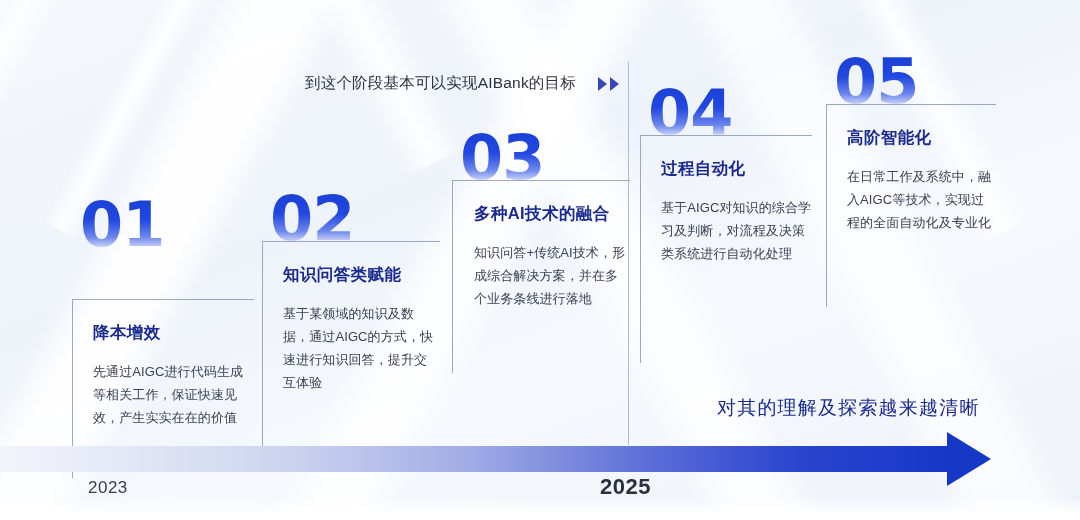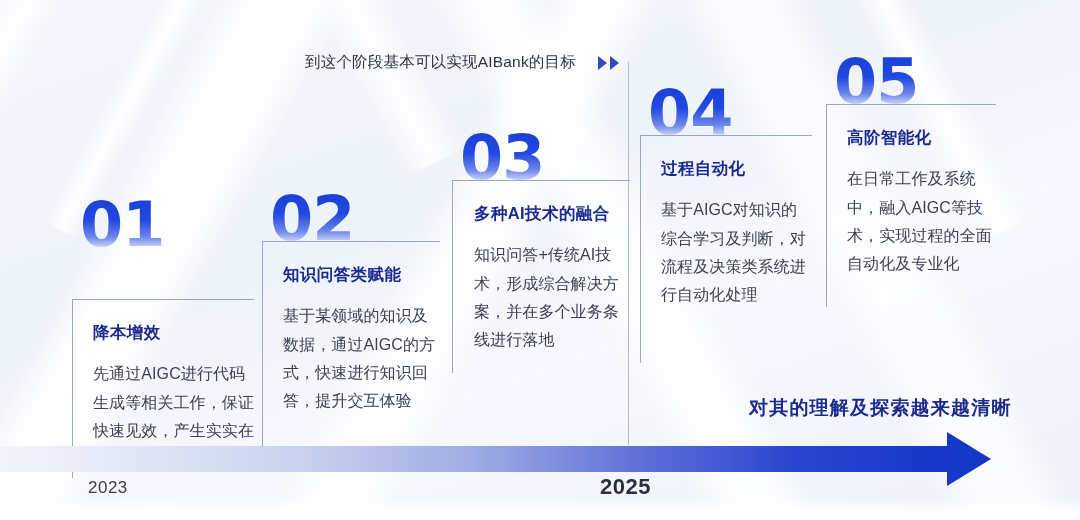--- a/index.html
+++ b/index.html
@@ -35,21 +35,21 @@
   }
   .streak.s1 { left: -60px; top: -40px; width: 60px; height: 300px; transform: rotate(28deg); }
   .streak.s2 { left: 120px; top: -90px; width: 40px; height: 340px; transform: rotate(28deg); }
   .streak.s3 { left: 330px; top: -120px; width: 70px; height: 300px; transform: rotate(-28deg); }
   .streak.s4 { left: 900px; top: -80px; width: 55px; height: 330px; transform: rotate(-28deg); }
 
   
   .annotation {
     position: absolute;
     left: 305px;
-    top: 52px;
+    top: 73px;
     display: flex;
     gap: 22px;
     white-space: nowrap;
   }
   .annotation-text {
     font-size: 15.5px;
     color: #2e3342;
     letter-spacing: 0.2px;
   }
   .chevrons {
@@ -99,21 +99,21 @@
     padding: 22px 0 0 20px;
   }
   .step-title {
     font-size: 16.5px;
     font-weight: 700;
     color: #1b2a8f;
     letter-spacing: 0.4px;
     margin-bottom: 16px;
   }
   .step-desc {
-    font-size: 16px;
+    font-size: 13px;
     line-height: 1.78;
     color: #3b4152;
     letter-spacing: 0.1px;
   }
 
   
   .step.s01 { left: 72px;  top: 196px; width: 182px; }
   .step.s01 .step-body { height: 156px; margin-top: 46px; }
   .step.s02 { left: 262px; top: 164px; width: 178px; margin-top: 26px; }
   .step.s02 .step-body { height: 188px; }
@@ -123,24 +123,23 @@
   .step.s04 .step-body { height: 205px; }
   .step.s05 { left: 826px; top: 53px;  width: 170px; }
   .step.s05 .step-body { height: 180px; }
 
   
   .tagline {
     position: absolute;
     left: 717px;
     top: 395px;
     font-size: 19px;
-    font-weight: 700;
+    font-weight: 400;
     letter-spacing: 1.2px;
     color: #1b2a8f;
-    margin-left: 32px;
   }
 
   
   .timeline {
     position: absolute;
     left: 0;
     top: 440px;
     width: 1080px;
     height: 40px;
   }

